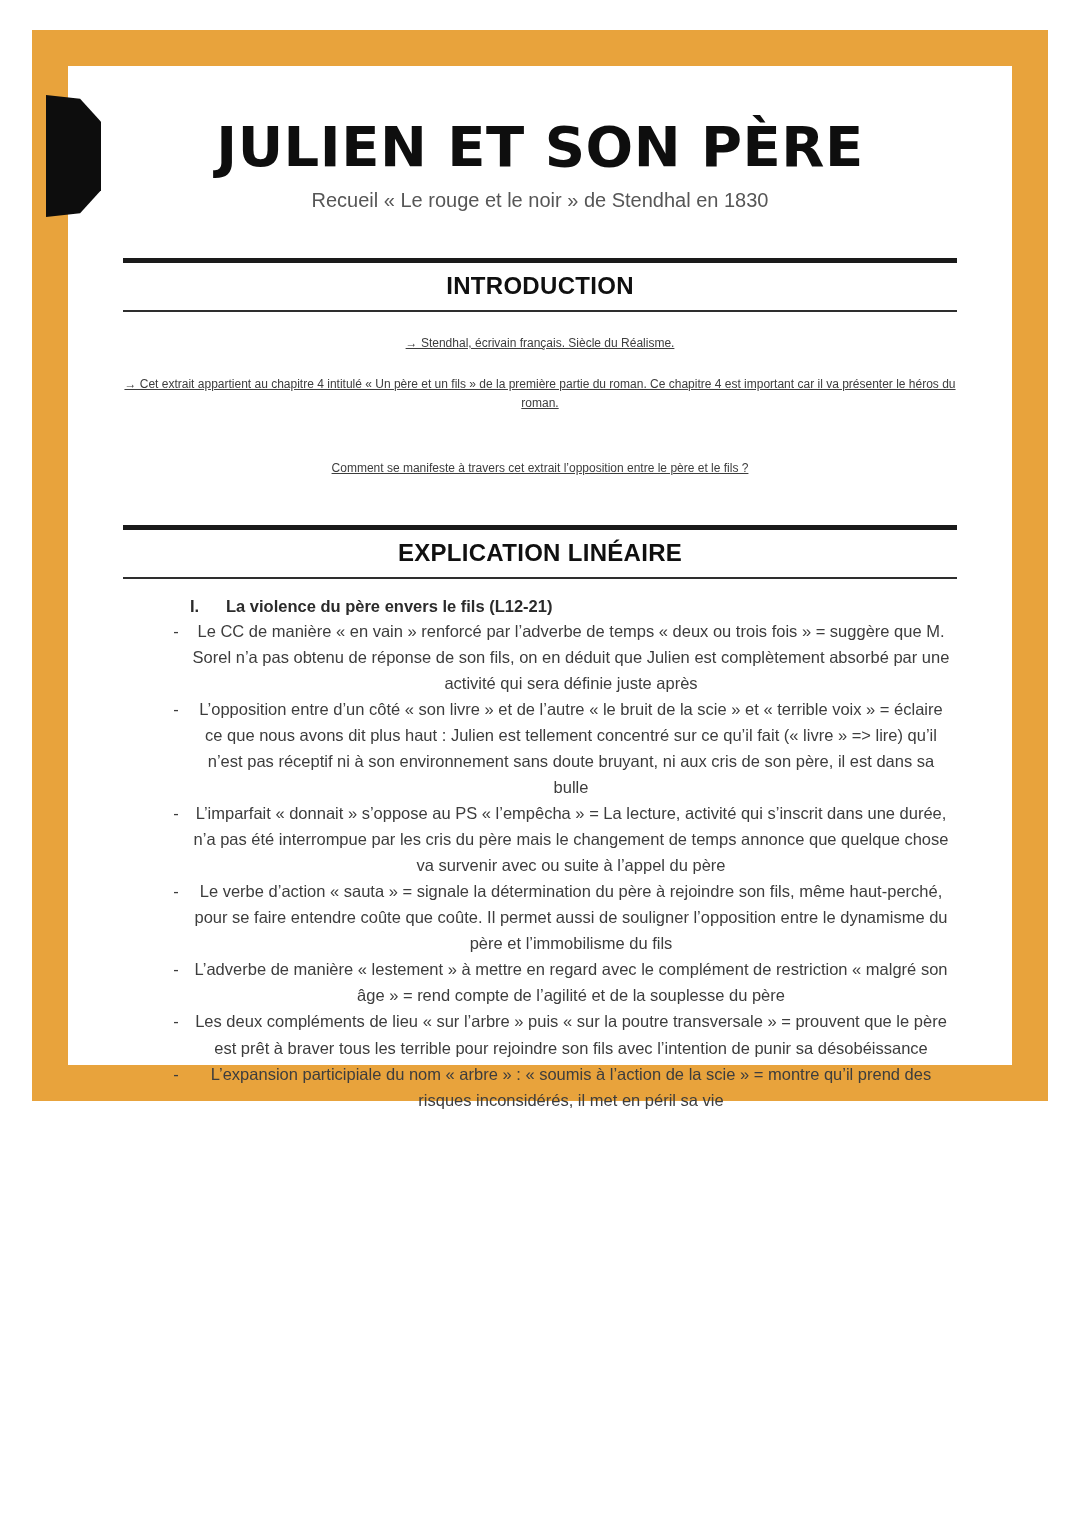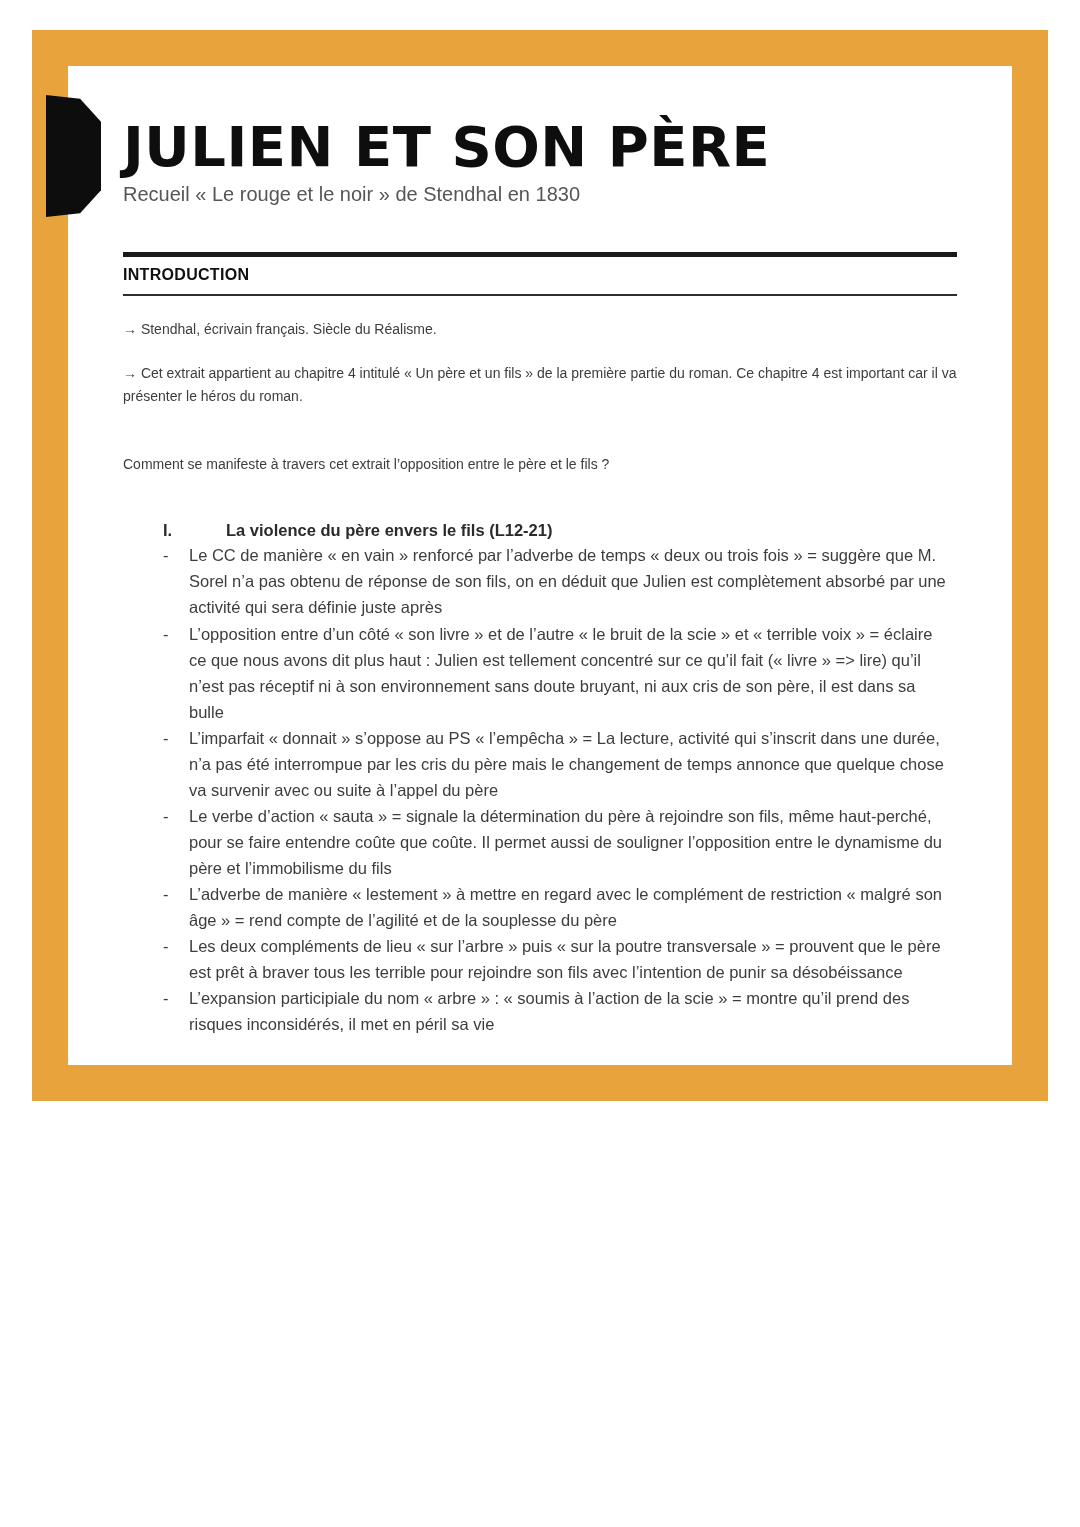--- a/index.html
+++ b/index.html
@@ -7,20 +7,21 @@
     padding: 0;
     background: #ffffff;
     font-family: "Liberation Sans", "DejaVu Sans", sans-serif;
   }
   .page {
     position: relative;
     width: 1080px;
     height: 1131px;
     background: #ffffff;
     overflow: hidden;
+    text-align: center;
   }
   .frame {
     position: absolute;
     top: 30px;
     left: 32px;
     right: 32px;
     bottom: 30px;
     border: 36px solid #E8A33C;
     box-sizing: border-box;
     pointer-events: none;
@@ -43,44 +44,45 @@
   .doc-title {
     margin: 118px 0 0 0;
     font-size: 56px;
     line-height: 1.05;
     font-weight: 800;
     letter-spacing: 0.5px;
     color: #0e0e0e;
     font-family: "DejaVu Sans", "Liberation Sans", sans-serif;
   }
   .doc-subtitle {
-    margin-top: 6px;
+    margin-top: 12px;
     font-size: 20px;
     color: #565656;
   }
   .section {
     margin-top: 46px;
   }
   .section-header {
     border-top: 5px solid #1a1a1a;
     border-bottom: 2px solid #2e2e2e;
     padding: 9px 0 10px 0;
   }
   .section-header h2 {
     margin: 0;
-    font-size: 16px;
+    font-size: 24px;
     font-weight: 700;
     color: #101010;
     letter-spacing: 0.3px;
   }
   .para {
     margin: 22px 0 0 0;
-    font-size: 14px;
+    font-size: 12px;
     line-height: 1.6;
     color: #3d3d3d;
+    text-decoration: underline;
   }
   .roman-row {
     display: flex;
     margin: 18px 0 2px 40px;
     font-size: 16.5px;
     font-weight: 700;
     color: #2b2b2b;
   }
   .roman-num { width: 63px; flex: none; }
   .bullets { margin-top: 2px; }
@@ -112,20 +114,23 @@
       </div>
       <p class="para">→ Stendhal, écrivain français. Siècle du Réalisme.</p>
       <p class="para">→ Cet extrait appartient au chapitre 4 intitulé « Un père et un fils » de la première partie du roman. Ce chapitre 4 est important car il va présenter le héros du roman.</p>
     </div>
 
     <div class="section">
       <p class="para">Comment se manifeste à travers cet extrait l’opposition entre le père et le fils ?</p>
     </div>
 
     <div class="section">
+      <div class="section-header">
+        <h2>EXPLICATION LINÉAIRE</h2>
+      </div>
 
       <div class="roman-row">
         <span class="roman-num">I.</span>
         <span>La violence du père envers le fils (L12-21)</span>
       </div>
 
       <div class="bullets">
         <div class="bullet">
           <span class="dash">-</span>
           <span class="text">Le CC de manière « en vain » renforcé par l’adverbe de temps « deux ou trois fois » = suggère que M. Sorel n’a pas obtenu de réponse de son fils, on en déduit que Julien est complètement absorbé par une activité qui sera définie juste après</span>

